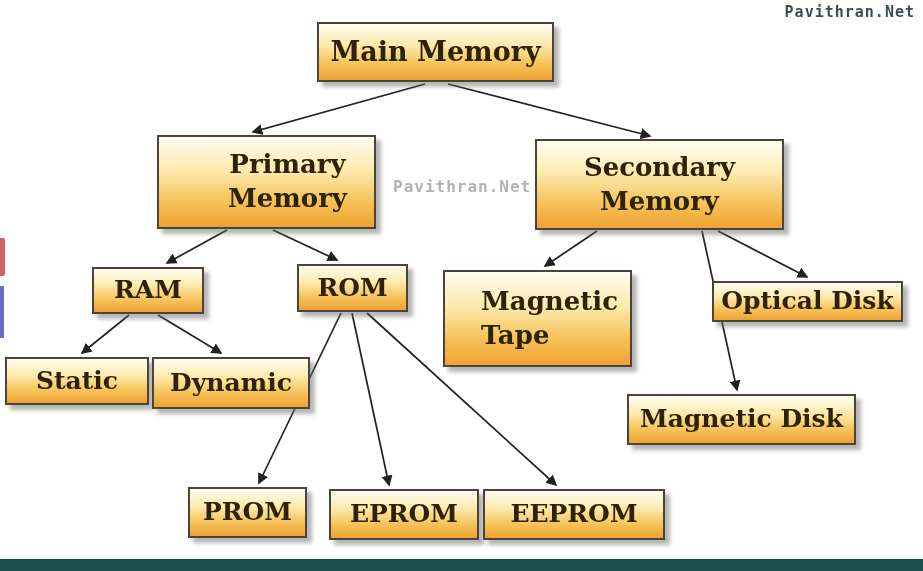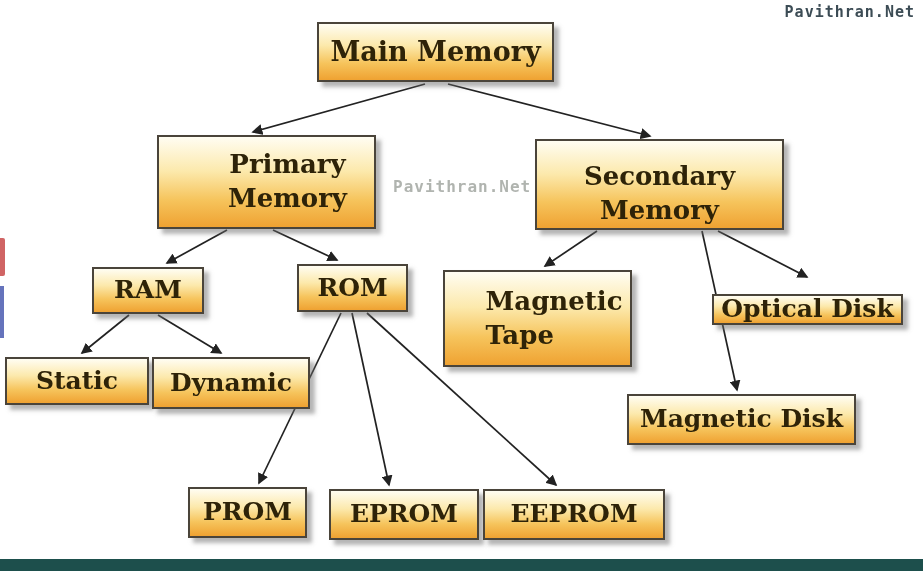--- a/index.html
+++ b/index.html
@@ -22,28 +22,28 @@
     color:#2e2308;
     font-weight:bold;
     text-align:center;
     z-index:3;
   }
   .node span { display:block; line-height:1.3; }
 
   .n-main      { left:317px; top:22px;  width:237px; height:60px; font-size:27px; }
   .n-primary   { left:157px; top:135px; width:219px; height:94px; font-size:26px;padding-left:42px; }
   .n-primary span   { max-width:150px; }
-  .n-secondary { left:535px; top:139px; width:249px; height:91px; font-size:26px;align-items:flex-end; }
+  .n-secondary { left:535px; top:139px; width:249px; height:91px; font-size:26px; }
   .n-secondary span { max-width:175px; }
   .n-ram       { left:92px;  top:267px; width:112px; height:47px; font-size:25px; }
   .n-rom       { left:297px; top:264px; width:111px; height:48px; font-size:25px; }
   .n-mtape     { left:443px; top:270px; width:189px; height:97px; font-size:26px;
-                 justify-content:center; padding-left:36px; text-align:left; }
+                 justify-content:flex-start; padding-left:36px; text-align:left; }
   .n-mtape span { max-width:140px; }
-  .n-odisk     { left:712px; top:281px; width:191px; height:31px; font-size:25px;margin-top:13px; }
+  .n-odisk     { left:712px; top:281px; width:191px; height:41px; font-size:25px; }
   .n-static    { left:5px;   top:357px; width:144px; height:48px; font-size:25px; }
   .n-dynamic   { left:152px; top:357px; width:158px; height:52px; font-size:25px; }
   .n-mdisk     { left:627px; top:394px; width:229px; height:51px; font-size:25px; }
   .n-prom      { left:188px; top:487px; width:119px; height:51px; font-size:25px; }
   .n-eprom     { left:329px; top:489px; width:150px; height:51px; font-size:25px; }
   .n-eeprom    { left:483px; top:489px; width:182px; height:51px; font-size:25px; }
 
   
   #edges {
     position:absolute; left:0; top:0; width:923px; height:571px;

